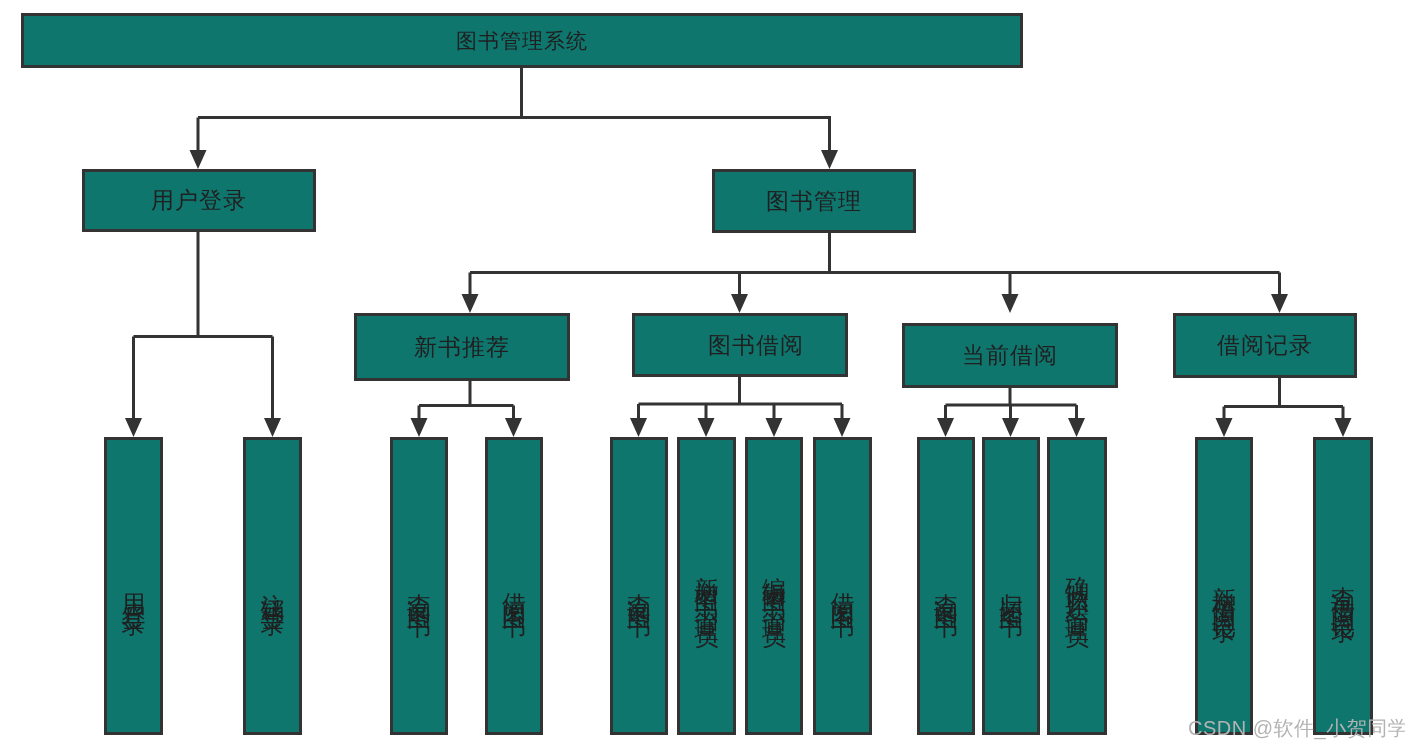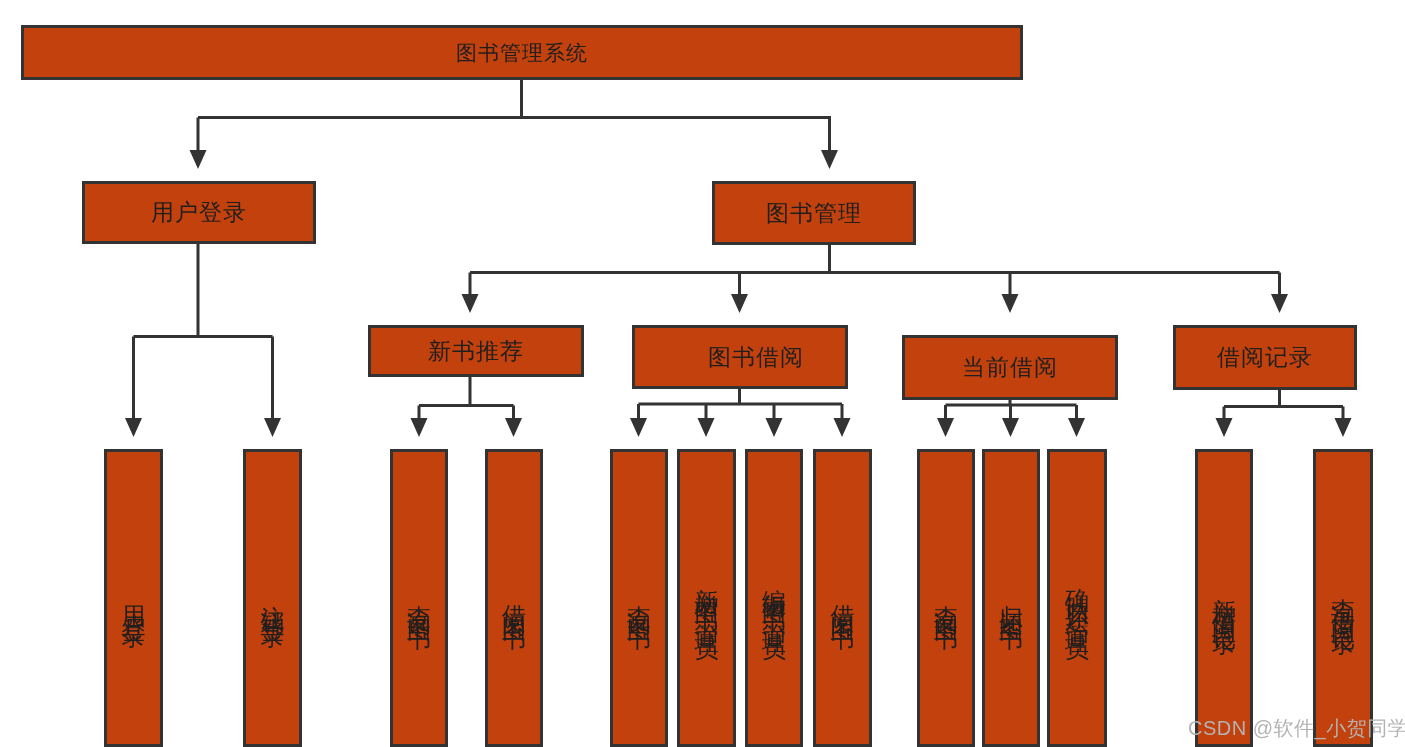--- a/index.html
+++ b/index.html
@@ -14,27 +14,26 @@
   .connectors {
     position: absolute;
     left: 0; top: 0;
     width: 1405px; height: 747px;
     pointer-events: none;
   }
   .node {
     position: absolute;
     box-sizing: border-box;
     border: 3px solid #333333;
-    background: #c2410c;
+    background: #0f766e;
     display: flex;
     align-items: center;
     justify-content: center;
     color: #1f1f1f;
     text-align: center;
-    margin-top: 12px;
   }
   .hlabel { font-size: 23px; letter-spacing: 1px; }
   .root-label { font-size: 21px; }
   .vlabel {
     writing-mode: vertical-rl;
     text-orientation: mixed;
     font-size: 24px;
     letter-spacing: 7px;
     line-height: 1;
     padding-top: 4px;
@@ -108,21 +107,21 @@
              M1068 418 L1085 418 L1076.5 437 Z
              M1215.5 418 L1232.5 418 L1224 437 Z
              M1334.5 418 L1351.5 418 L1343 437 Z"></path>
   </svg>
 
   <div class="node hlabel root-label" style="left:21px; top:13px; width:1002px; height:55px;">图书管理系统</div>
 
   <div class="node hlabel" style="left:82px; top:169px; width:234px; height:63px;">用户登录</div>
   <div class="node hlabel" style="left:712px; top:169px; width:204px; height:64px;">图书管理</div>
 
-  <div class="node hlabel" style="left:368px; top:313px; width:216px; height:52px;">新书推荐</div>
+  <div class="node hlabel" style="left:354px; top:313px; width:216px; height:68px;">新书推荐</div>
   <div class="node hlabel" style="left:632px; top:313px; width:216px; height:64px;padding-left:32px;">图书借阅</div>
   <div class="node hlabel" style="left:902px; top:323px; width:216px; height:65px;">当前借阅</div>
   <div class="node hlabel" style="left:1173px; top:313px; width:184px; height:65px;">借阅记录</div>
 
   <div class="node vlabel" style="left:104px; top:437px; width:59px; height:298px;">用户登录</div>
   <div class="node vlabel" style="left:243px; top:437px; width:59px; height:298px;">注销登录</div>
 
   <div class="node vlabel" style="left:390px; top:437px; width:58px; height:298px;">查询图书</div>
   <div class="node vlabel" style="left:485px; top:437px; width:58px; height:298px;">借阅图书</div>
 

